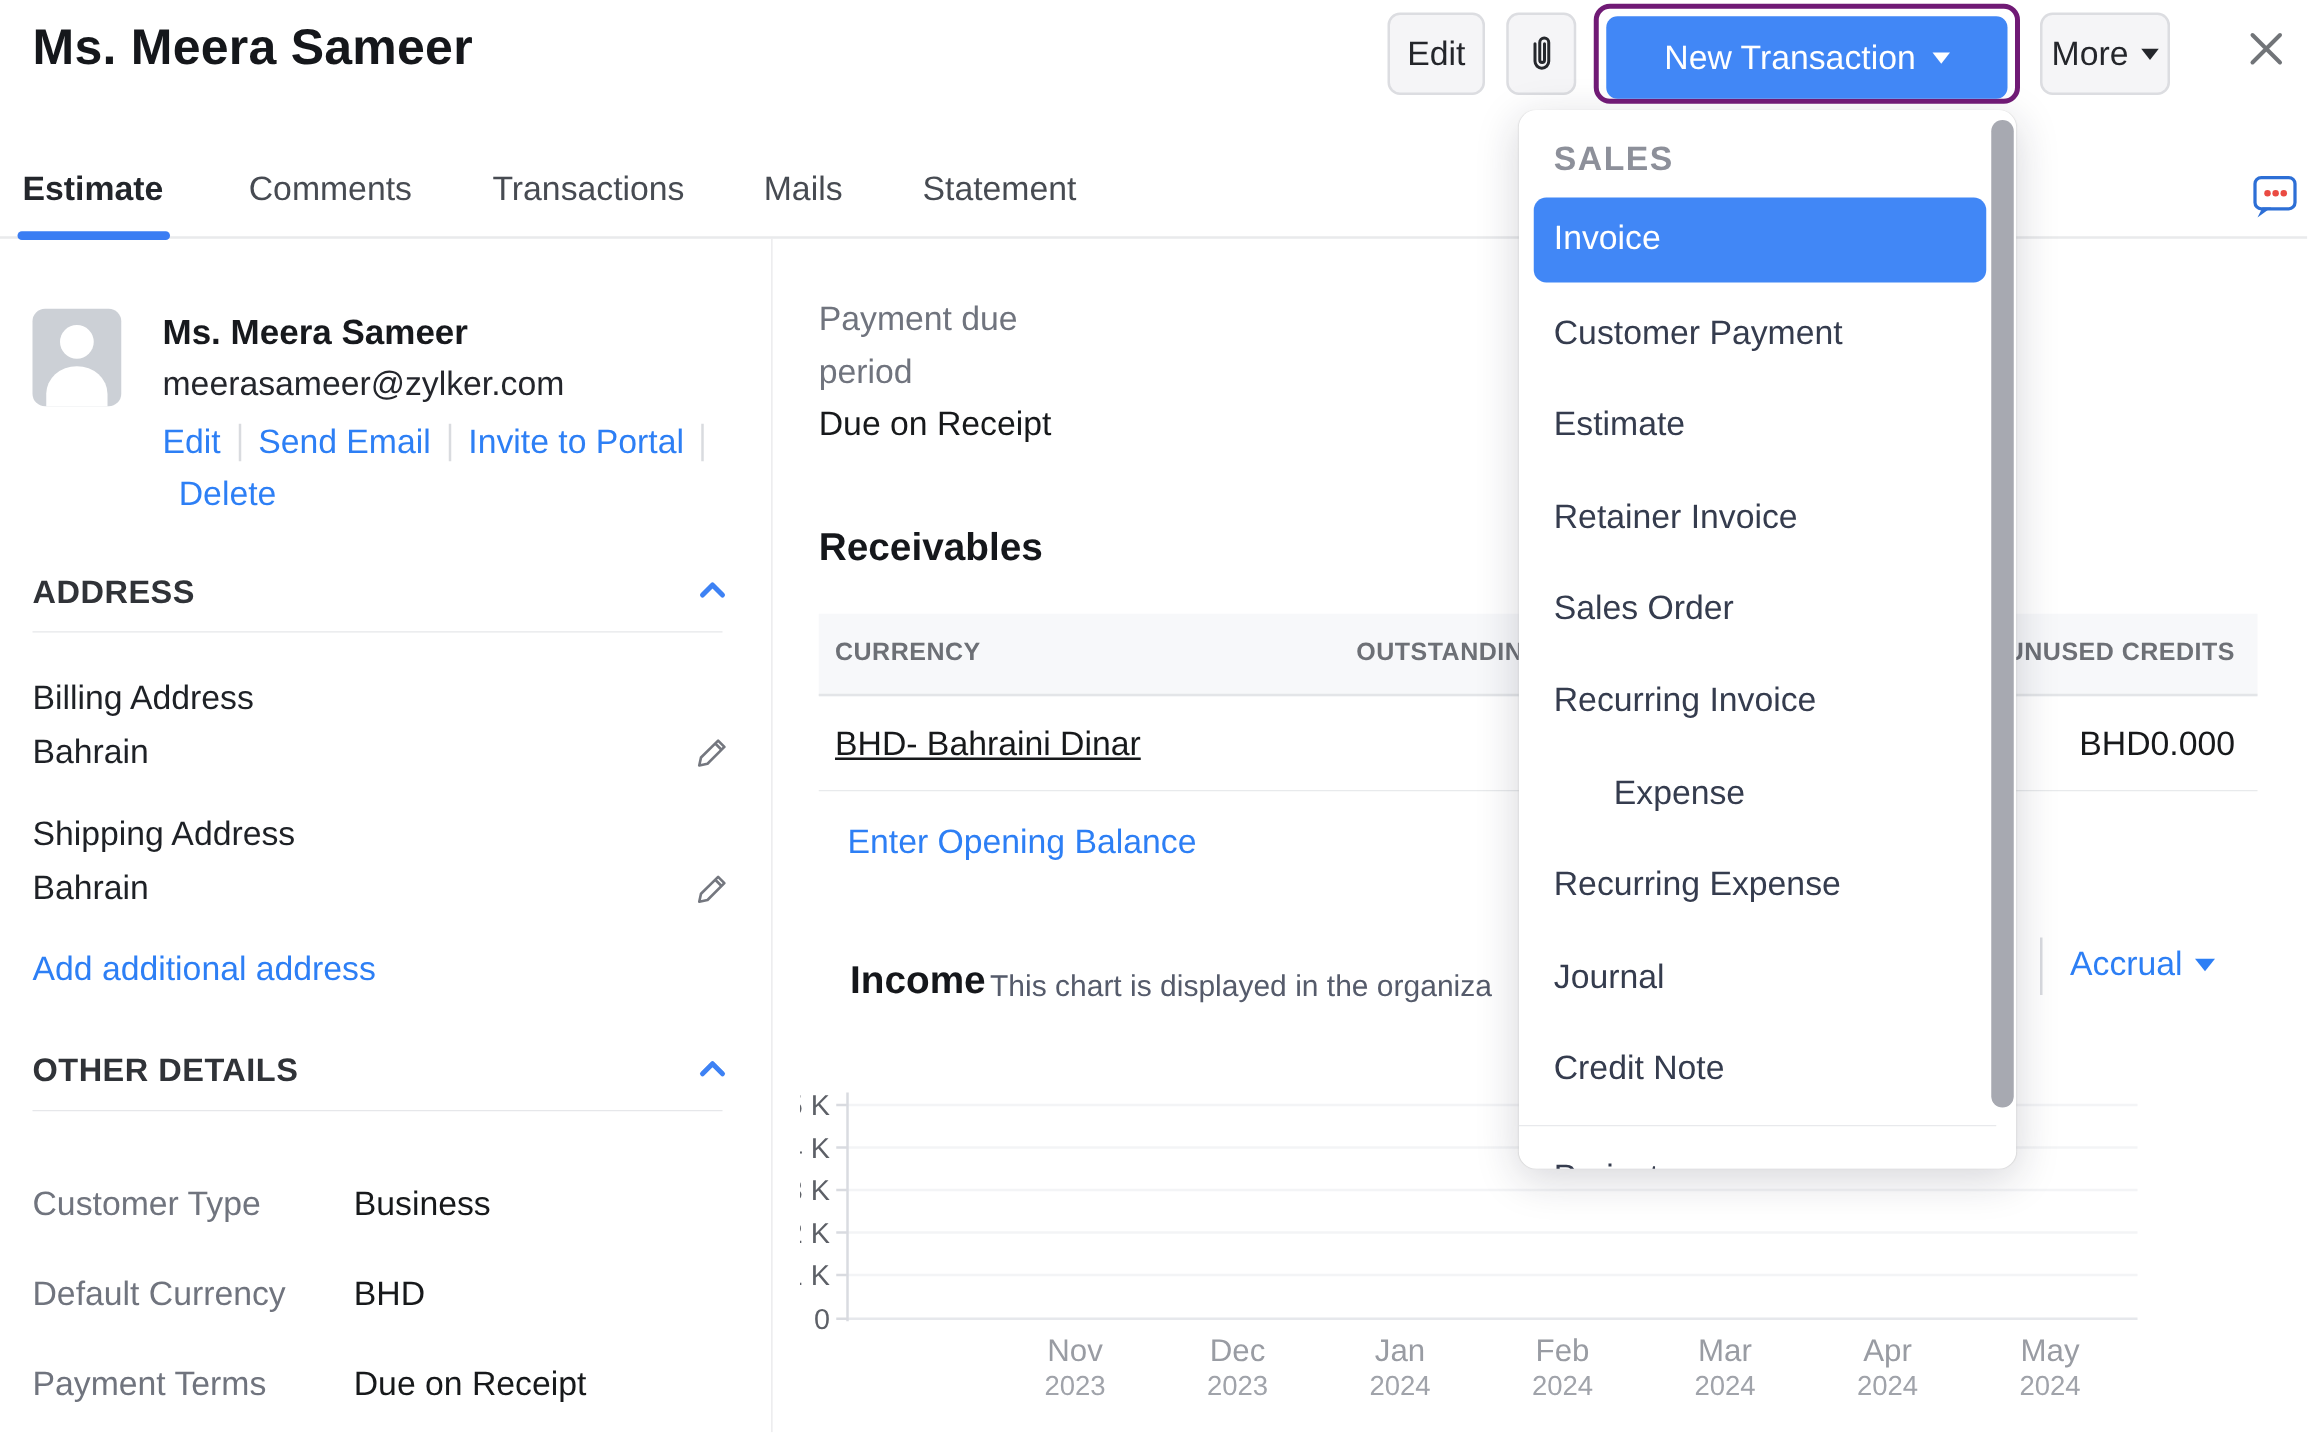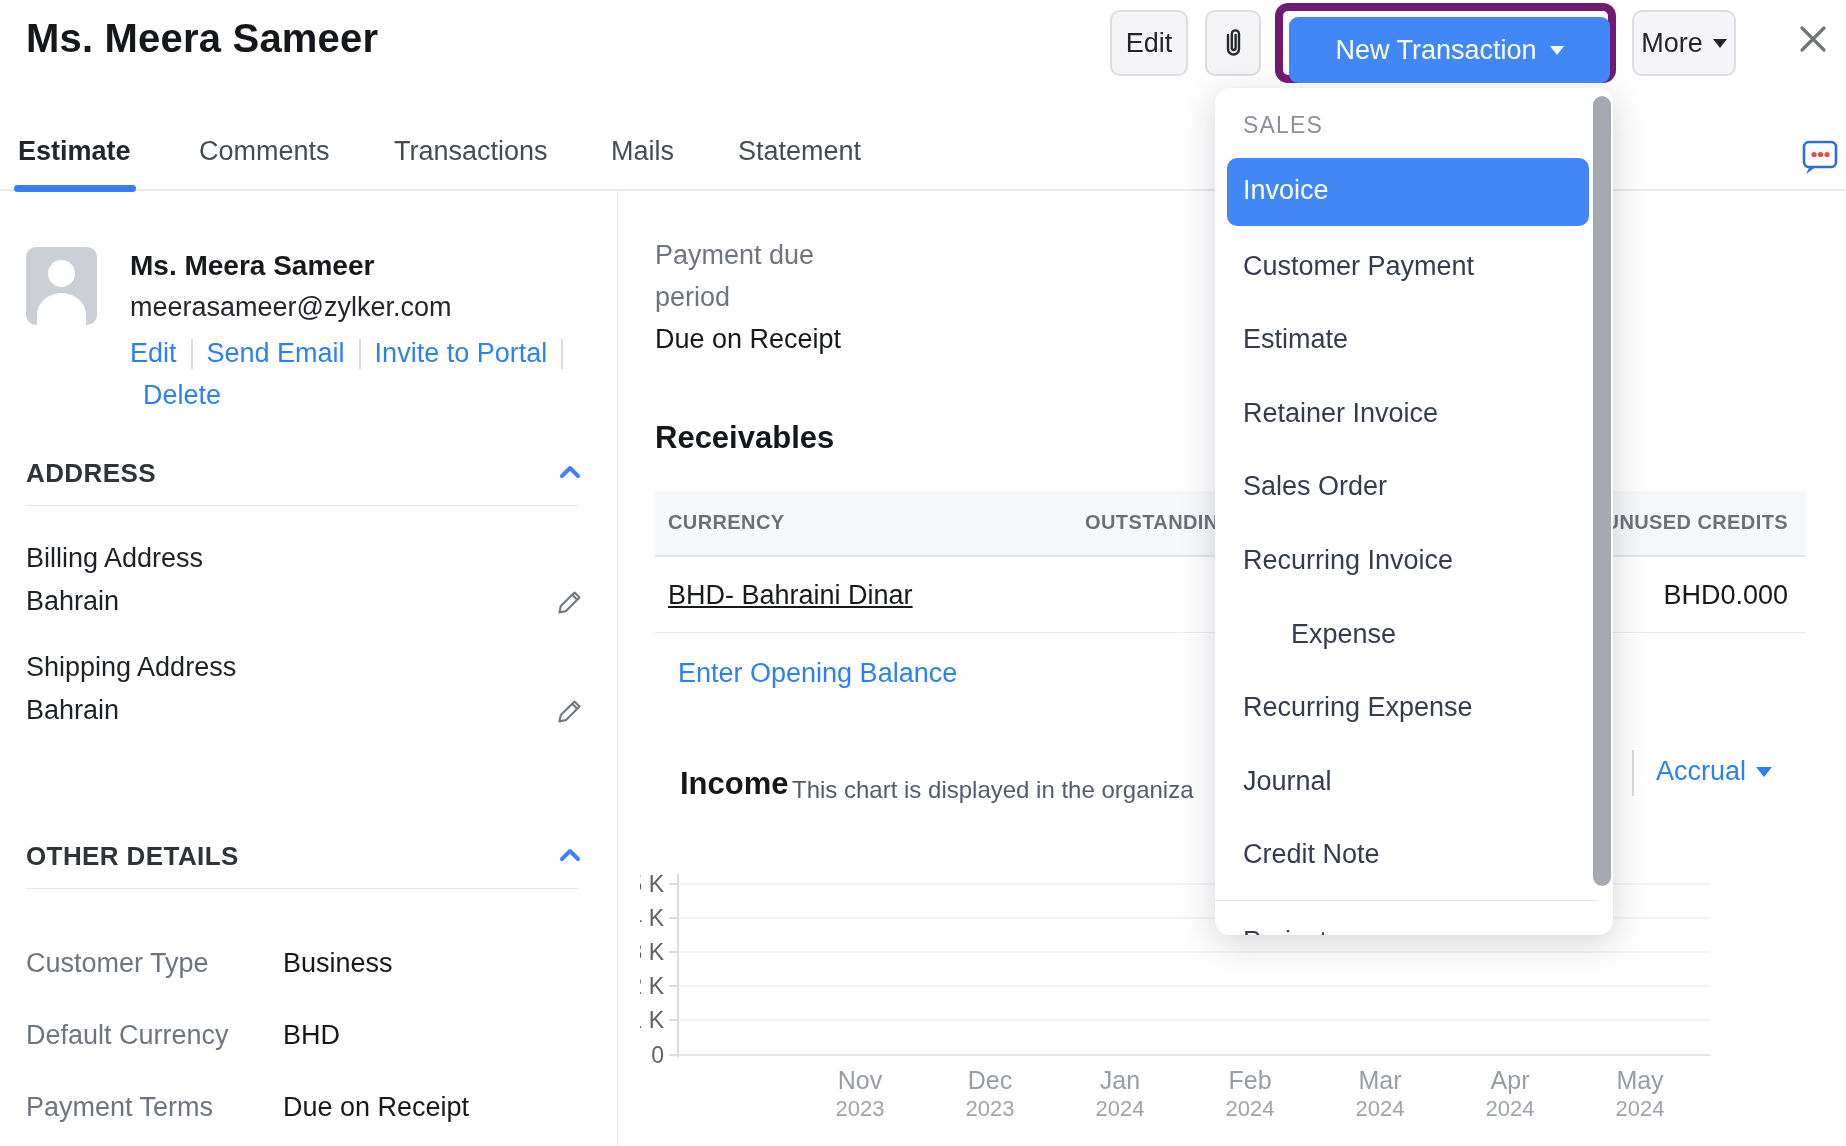--- a/index.html
+++ b/index.html
@@ -6,21 +6,21 @@
   .stage{position:relative;width:1846px;height:1146px;background:#fff;overflow:hidden;
          font-family:"Liberation Sans",sans-serif;color:#1a1c20;}
   .abs{position:absolute;}
   .nowrap{white-space:nowrap;}
   
   .page-title{font-size:40px;font-weight:600;color:#15171b;letter-spacing:.2px;}
   .btn{box-sizing:border-box;display:flex;align-items:center;justify-content:center;
        background:#f5f5f7;border:2px solid #dcdde1;border-radius:10px;height:66px;
        font-size:27px;color:#24262b;cursor:pointer;}
   .btn-primary{background:#4187f6;border:none;color:#fff;border-radius:9px;}
-  .focus-ring{border:8px solid #701a75;border-radius:13px;box-sizing:border-box;}
+  .focus-ring{border:4px solid #701a75;border-radius:13px;box-sizing:border-box;}
   .caret{width:0;height:0;border-left:7px solid transparent;border-right:7px solid transparent;
          border-top:9px solid currentColor;display:inline-block;margin-left:13px;}
   
   .tab{font-size:27px;color:#474b52;}
   .tab.active{color:#23262b;font-weight:700;}
   .tab-underline{height:7px;border-radius:4px;background:#3a7df3;}
   .tabs-border{height:2px;background:#e9eaec;}
   
   .v-divider{width:1px;background:#e7e8ea;}
   .avatar{width:71px;height:78px;border-radius:10px;background:#ccd0d6;overflow:hidden;}
@@ -36,21 +36,21 @@
   .gray-lbl{font-size:27px;color:#70747e;}
   .val{font-size:27px;color:#17191b;}
   
   .h2{font-size:31px;font-weight:700;color:#15171b;}
   .thead{background:#f7f8fa;border-bottom:2px solid #e3e5e8;box-sizing:border-box;}
   .th{font-size:20px;font-weight:700;color:#6d7076;letter-spacing:.4px;white-space:nowrap;}
   .note{font-size:24px;color:#555b6b;}
   
   .panel{background:#fff;border-radius:14px;overflow:hidden;z-index:6;
          box-shadow:0 8px 34px rgba(25,30,50,.18),0 0 1px rgba(0,0,0,.1);}
-  .dd-section{font-size:23px;font-weight:400;color:#8d909a;letter-spacing:1.2px;text-align:center;}
+  .dd-section{font-size:27px;font-weight:700;color:#8d909a;letter-spacing:1.2px;text-align:center;}
   .dd-item{font-size:27px;color:#353c4e;white-space:nowrap;}
   .dd-active{background:#4187f6;border-radius:10px;}
   .dd-active .dd-item{color:#fff;}
   .scroll-thumb{width:18px;border-radius:9px;background:#a7a9b1;}
   svg{display:block;}
 </style>
 </head>
 <body>
 
 <div class="stage">
@@ -140,20 +140,21 @@
 
   <div class="abs lbl nowrap" style="left:26px;top:652px;">Shipping Address</div>
   <div class="abs lbl nowrap" style="left:26px;top:695px;">Bahrain</div>
   <div class="abs" style="left:556px;top:697px;">
     <svg width="28" height="28" viewBox="0 0 28 28">
       <path d="M18.5 4.5 l5 5 L10 23 l-6.6 1.4 L4.8 18 z" fill="none" stroke="#74777f" stroke-width="2.1" stroke-linejoin="round"></path>
       <path d="M16.2 6.8 l5 5" stroke="#74777f" stroke-width="2.1"></path>
     </svg>
   </div>
 
+  <div class="abs link nowrap" style="left:26px;top:760px;">Add additional address</div>
 
   <div class="abs section-h nowrap" style="left:26px;top:841px;">OTHER DETAILS</div>
   <div class="abs" style="left:558px;top:847px;">
     <svg width="24" height="16" viewBox="0 0 24 16">
       <path d="M4 12 L12 4 L20 12" fill="none" stroke="#3e82f4" stroke-width="4" stroke-linecap="round" stroke-linejoin="round"></path>
     </svg>
   </div>
   <div class="abs h-divider" style="left:26px;top:888px;width:552px;"></div>
 
   <div class="abs gray-lbl nowrap" style="left:26px;top:948px;">Customer Type</div>

